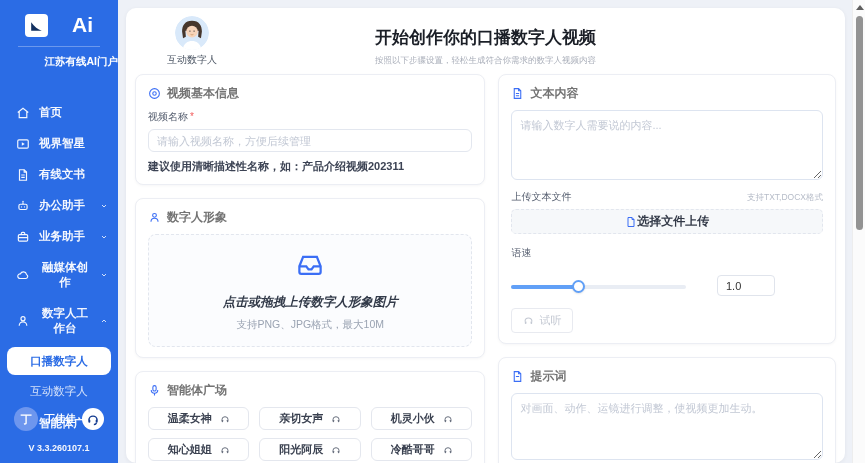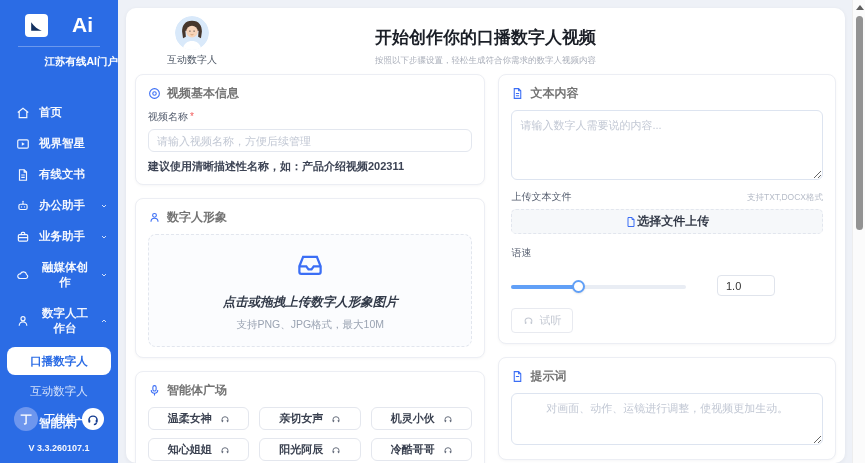--- a/index.html
+++ b/index.html
@@ -74,21 +74,21 @@
   .voice-btn { height:23px; border:1px solid #e4e7ee; border-radius:6px; background:#fff; display:flex;
                align-items:center; justify-content:center; gap:8px; font-size:11px; font-weight:700; color:#3a4150;
                cursor:pointer; font-family:inherit; }
   .voice-btn .hp { width:10px; height:10px; color:#6b7280; }
   .voice-btn .hp svg { width:10px; height:10px; display:block; }
 
   .textarea { width:100%; border:1px solid #dde4f0; border-radius:6px; padding:7px 8px; font-size:11px;
               color:#333; resize:vertical; outline:none; font-family:inherit; }
   .textarea::placeholder { color:#c2c8d4; }
   .ta-script { height:70px; }
-  .ta-prompt { height:52px;text-align:center; }
+  .ta-prompt { height:67px; }
   .upload-row { display:flex; align-items:baseline; justify-content:space-between; margin-top:6px; }
   .upload-label { font-size:10px; color:#545d6e; }
   .upload-hint { font-size:8.5px; color:#b6bcc8; }
   .file-btn { width:100%; height:25px; margin-top:5px; background:#f6f8fa; border:1px dashed #e2e6ee; border-radius:5px;
               display:flex; align-items:center; justify-content:center; gap:0; font-size:12px; font-weight:700;
               color:#333a48; cursor:pointer; font-family:inherit; }
   .file-btn .fi { width:12px; height:12px; color:#3b6ef5; }
   .file-btn .fi svg { width:12px; height:12px; display:block; }
 
   .speed-label { font-size:10px; color:#545d6e; margin-top:12px; }

